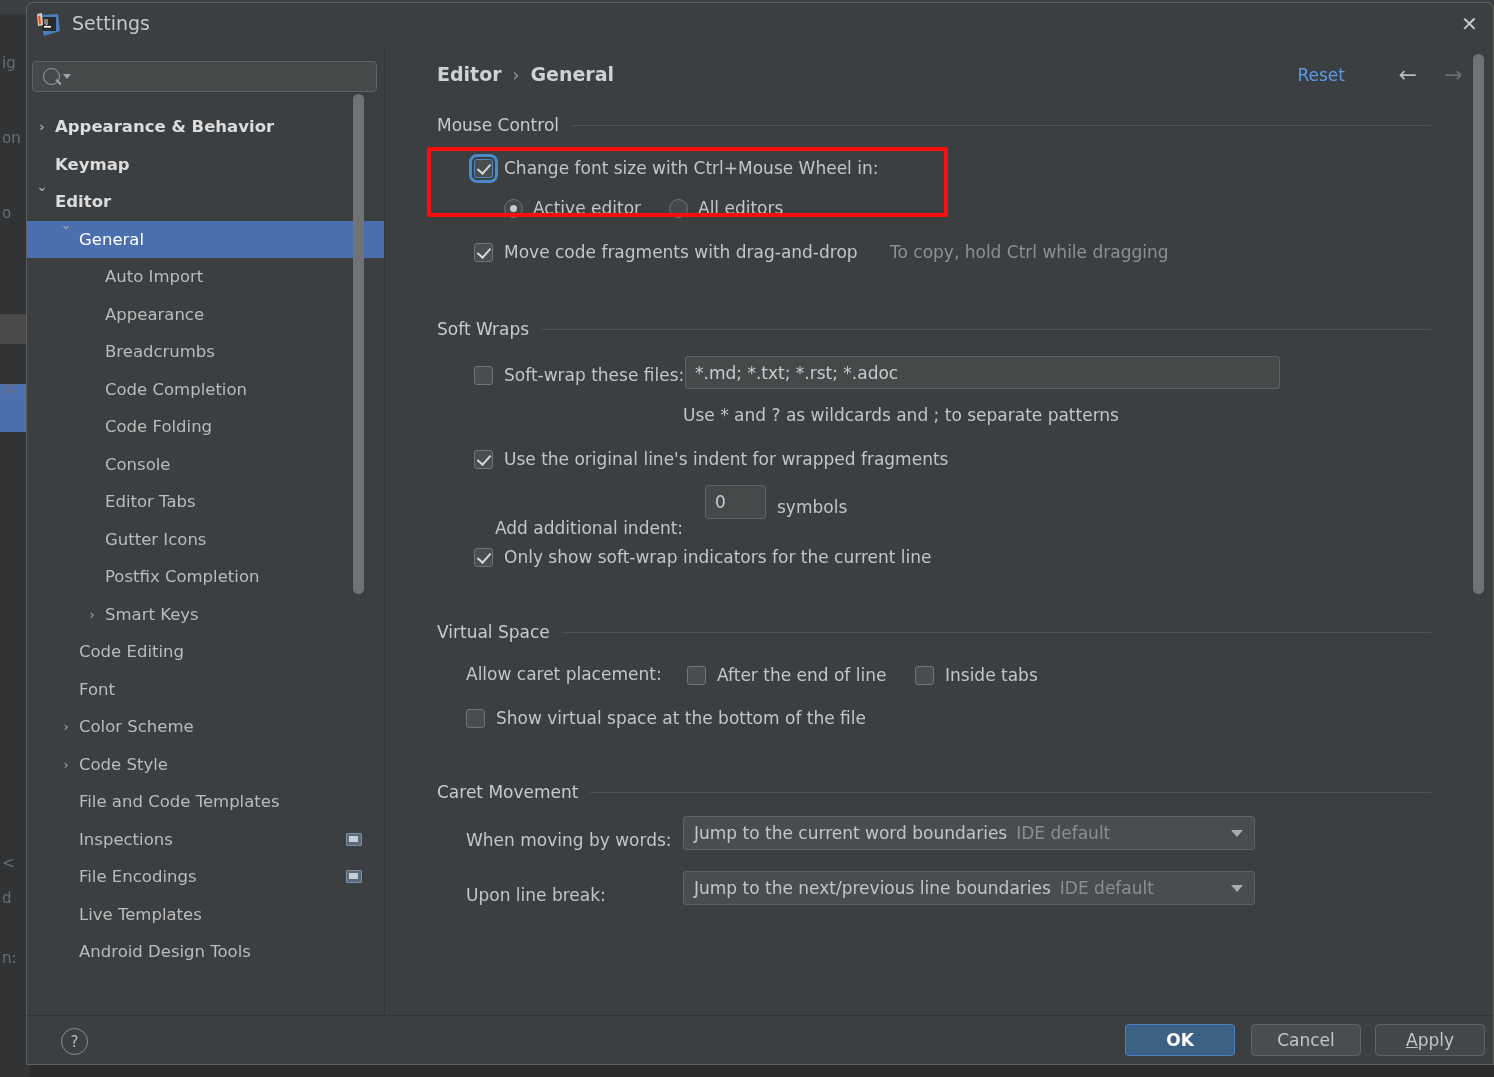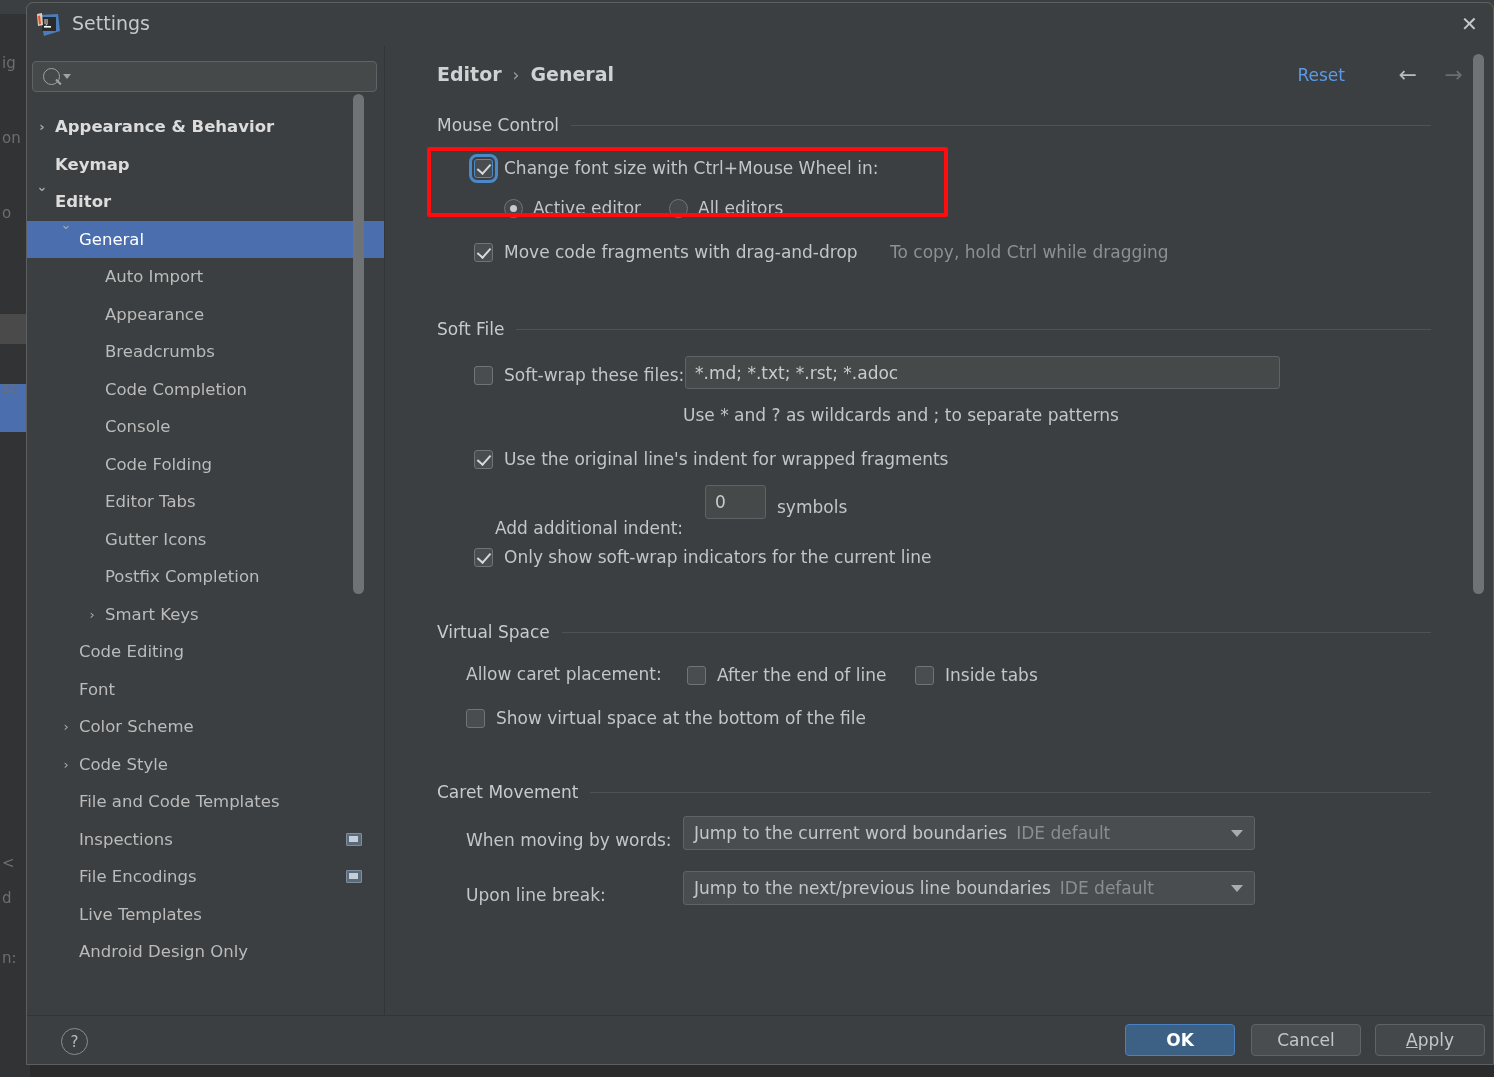--- a/index.html
+++ b/index.html
@@ -187,24 +187,24 @@
           <div class="node">
             <span class="lbl" style="left: 78px;">Appearance</span>
           </div>
           <div class="node">
             <span class="lbl" style="left: 78px;">Breadcrumbs</span>
           </div>
           <div class="node">
             <span class="lbl" style="left: 78px;">Code Completion</span>
           </div>
           <div class="node">
+            <span class="lbl" style="left: 78px;">Code Folding</span>
+          </div>
+          <div class="node">
             <span class="lbl" style="left: 78px;">Console</span>
-          </div>
-          <div class="node">
-            <span class="lbl" style="left: 78px;">Code Folding</span>
           </div>
           <div class="node">
             <span class="lbl" style="left: 78px;">Editor Tabs</span>
           </div>
           <div class="node">
             <span class="lbl" style="left: 78px;">Gutter Icons</span>
           </div>
           <div class="node">
             <span class="lbl" style="left: 78px;">Postfix Completion</span>
           </div>
@@ -234,21 +234,21 @@
             <span class="badge"></span>
           </div>
           <div class="node">
             <span class="lbl" style="left: 52px;">File Encodings</span>
             <span class="badge"></span>
           </div>
           <div class="node">
             <span class="lbl" style="left: 52px;">Live Templates</span>
           </div>
           <div class="node">
-            <span class="lbl" style="left: 52px;">Android Design Only</span>
+            <span class="lbl" style="left: 52px;">Android Design Tools</span>
           </div>
         </div>
       <div id="side-scroll-track">
         <div id="side-scroll-thumb"></div>
       </div>
     </div>
 
     <div id="vdiv"></div>
 
     <div id="rightpane">
@@ -286,21 +286,21 @@
         <div class="row" style="left:89px;top:144px;">
           <span class="cb on"></span>
           <span class="lab">Move code fragments with drag-and-drop</span>
         </div>
         <div class="row" style="left:505px;top:144px;">
           <span class="lab dim">To copy, hold Ctrl while dragging</span>
         </div>
 
         <div class="section" style="top:220px;">
           <div class="sect-head">
-            <span class="t">Soft File</span>
+            <span class="t">Soft Wraps</span>
             <span class="rule"></span>
           </div>
         </div>
 
         <div class="row" style="left:89px;top:267px;">
           <span class="cb"></span>
           <span class="lab">Soft-wrap these files:</span>
         </div>
         <div class="txtfield" style="position:absolute;left:300px;top:258px;width:595px;height:33px;">
           <span>*.md; *.txt; *.rst; *.adoc</span>

